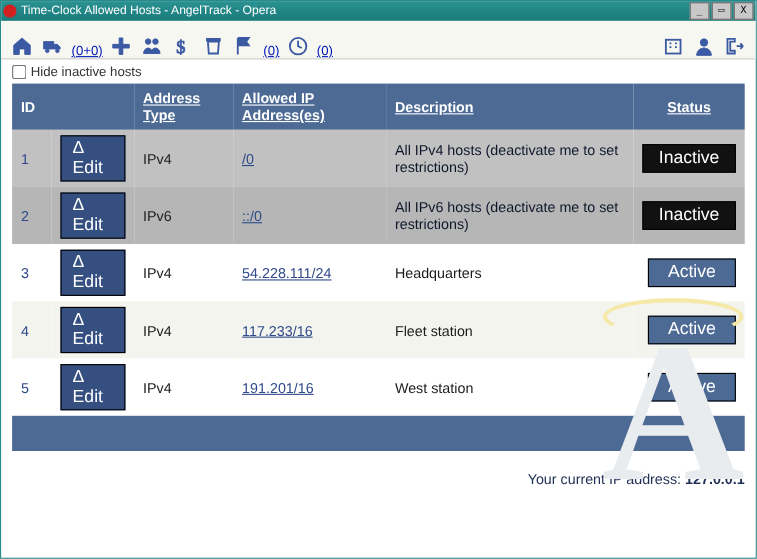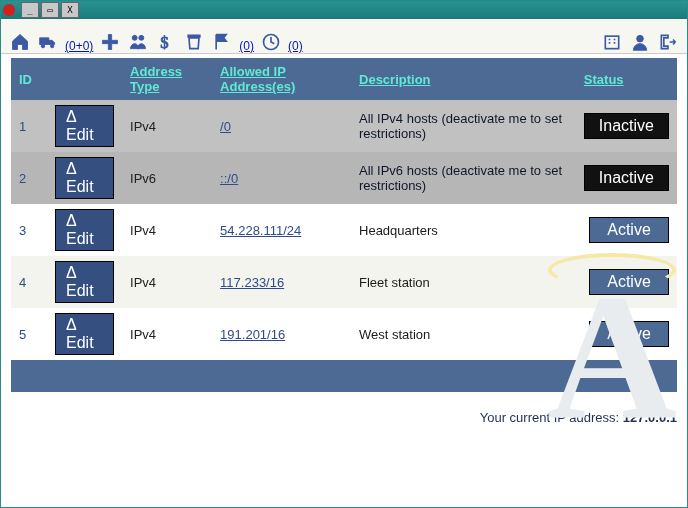--- a/index.html
+++ b/index.html
@@ -11,21 +11,21 @@
 .toolbar{height:34px;background:#f7f7f2;border-bottom:1px solid #ccc;display:flex;align-items:flex-end;padding:0 8px;gap:6px}
 .toolbar .spacer{flex:1}
 .toolbar .ticon{width:22px;height:22px;display:flex;align-items:center;justify-content:center;color:#3b5aa3}
 .toolbar .ticon svg{width:20px;height:20px;fill:#3b5aa3;stroke:#3b5aa3}
 .toolbar .tlink{color:#0015b8;text-decoration:underline;font-size:12px}
 .content{padding:4px 10px 10px 10px;position:relative}
 h1{font-family:"Times New Roman",serif;font-weight:normal;font-size:24px;color:#2a3f6e;margin:4px 0 10px 0}
 .chk-row{font-size:12px;color:#333;margin-bottom:4px;display:flex;align-items:center;gap:4px}
 .chk-row input{margin:0}
 table{width:100%;border-collapse:collapse;font-size:13px}
-thead th{background:#4d6a95;color:#5eead4;text-align:left;padding:6px 8px;font-weight:bold;text-decoration:underline;font-size:13px}
+thead th{background:#4d6a95;color:#ffffff;text-align:left;padding:6px 8px;font-weight:bold;text-decoration:underline;font-size:13px}
 thead th:first-child{text-decoration:none}
 tbody td{padding:5px 8px;vertical-align:middle}
 tbody tr.zebra0{background:#f4f4ef}
 tbody tr.zebra1{background:#ffffff}
 tbody tr.grayed{background:#c1c1c1}
 tbody tr.grayed2{background:#b6b6b6}
 .idx{color:#304a8a;width:20px}
 .editbtn{background:#344f80;color:#fff;border:1px solid #000;padding:2px 10px;font-size:16px;display:inline-block}
 .addr{color:#304a8a;text-decoration:underline}
 .desc{color:#1b1b1b}
@@ -38,20 +38,21 @@
 .ip-line b{font-weight:bold}
 .halo-bg{position:absolute;right:10px;bottom:8px;pointer-events:none;opacity:1}
 .halo-bg .ring{width:120px;height:26px;border:4px solid #f6e9a8;border-radius:50%;margin:0 auto 0 auto;border-bottom-color:transparent;border-left-color:#f6e9a8;border-right-color:#f6e9a8}
 .halo-bg .A{font-family:"Times New Roman",serif;font-size:180px;line-height:140px;color:#e9ecef;font-weight:bold;text-align:center}
 </style>
 </head>
 <body>
 
 <div class="titlebar">
   <span class="opera-icon"></span>
+  <span class="ttl">Time-Clock Allowed Hosts - AngelTrack - Opera</span>
   <span class="winbtn">_</span>
   <span class="winbtn">▭</span>
   <span class="winbtn">X</span>
 </div>
 
 <div class="toolbar">
   <span class="ticon">
     <svg viewBox="0 0 24 24">
         <path d="M3 11l9-8 9 8v10h-6v-6H9v6H3z" fill="#3b5aa3"></path>
       </svg>
@@ -114,29 +115,33 @@
   </span>
   <span class="ticon">
     <svg viewBox="0 0 24 24">
         <path d="M4 4h8v3H7v10h5v3H4zM14 12h7m0 0l-3-3m3 3l-3 3" stroke="#3b5aa3" stroke-width="2" fill="none"></path>
       </svg>
   </span>
 </div>
 
 <div class="content">
 
+  <label class="chk-row">
+    <input type="checkbox" style="">
+    <span>Hide inactive hosts</span>
+  </label>
 
   <table>
     <thead>
       <tr>
         <th colspan="2">ID</th>
         <th>Address Type</th>
         <th>Allowed IP Address(es)</th>
         <th>Description</th>
-        <th style="text-align:left">Status</th>
+        <th style="text-align:center">Status</th>
       </tr>
     </thead>
     <tbody id="tbody">
         <tr class="grayed">
           <td class="idx">1</td>
           <td><span class="editbtn">Δ Edit</span></td>
           <td>IPv4</td>
           <td><span class="addr">/0</span></td>
           <td class="desc muted">All IPv4 hosts (deactivate me to set restrictions)</td>
           <td style="text-align:right"><span class="status-badge status-Inactive">Inactive</span></td>

